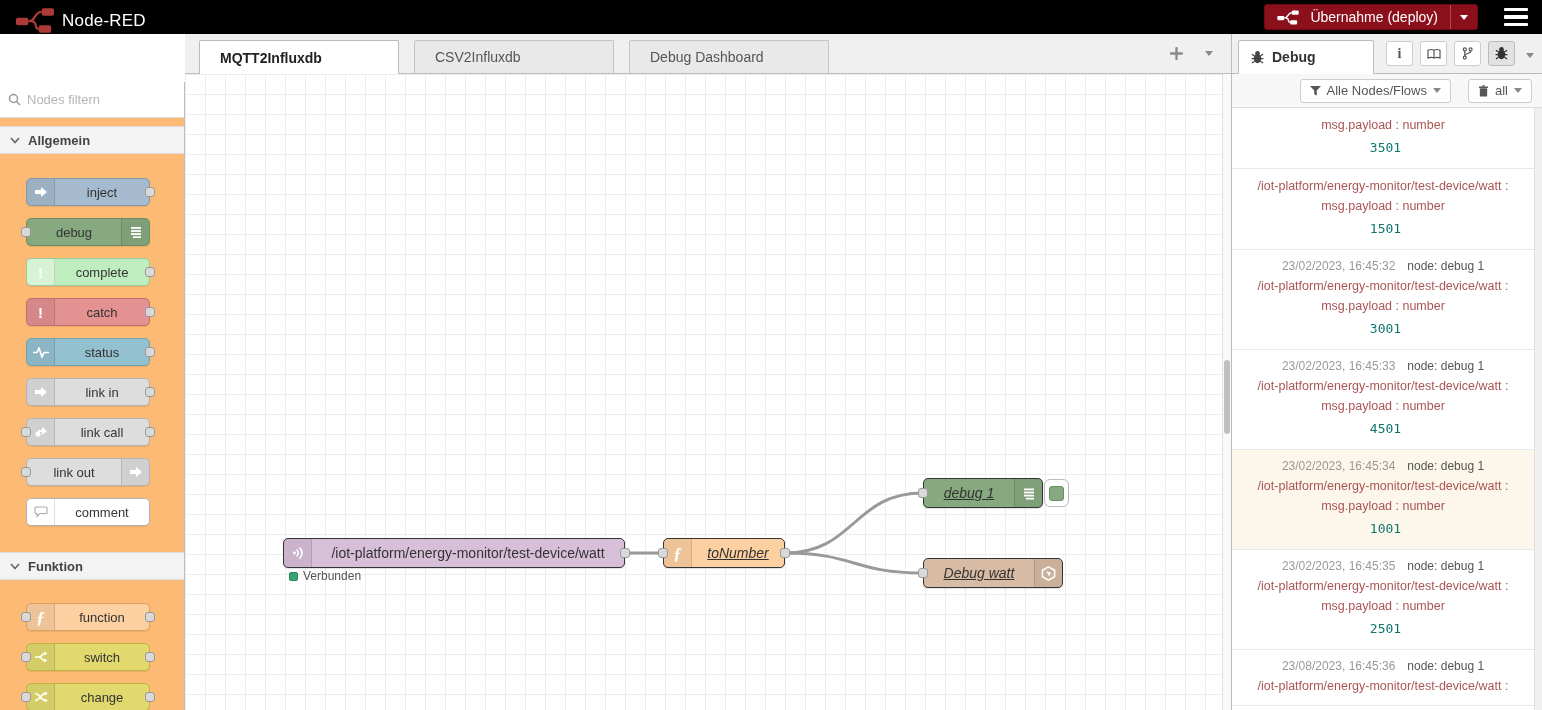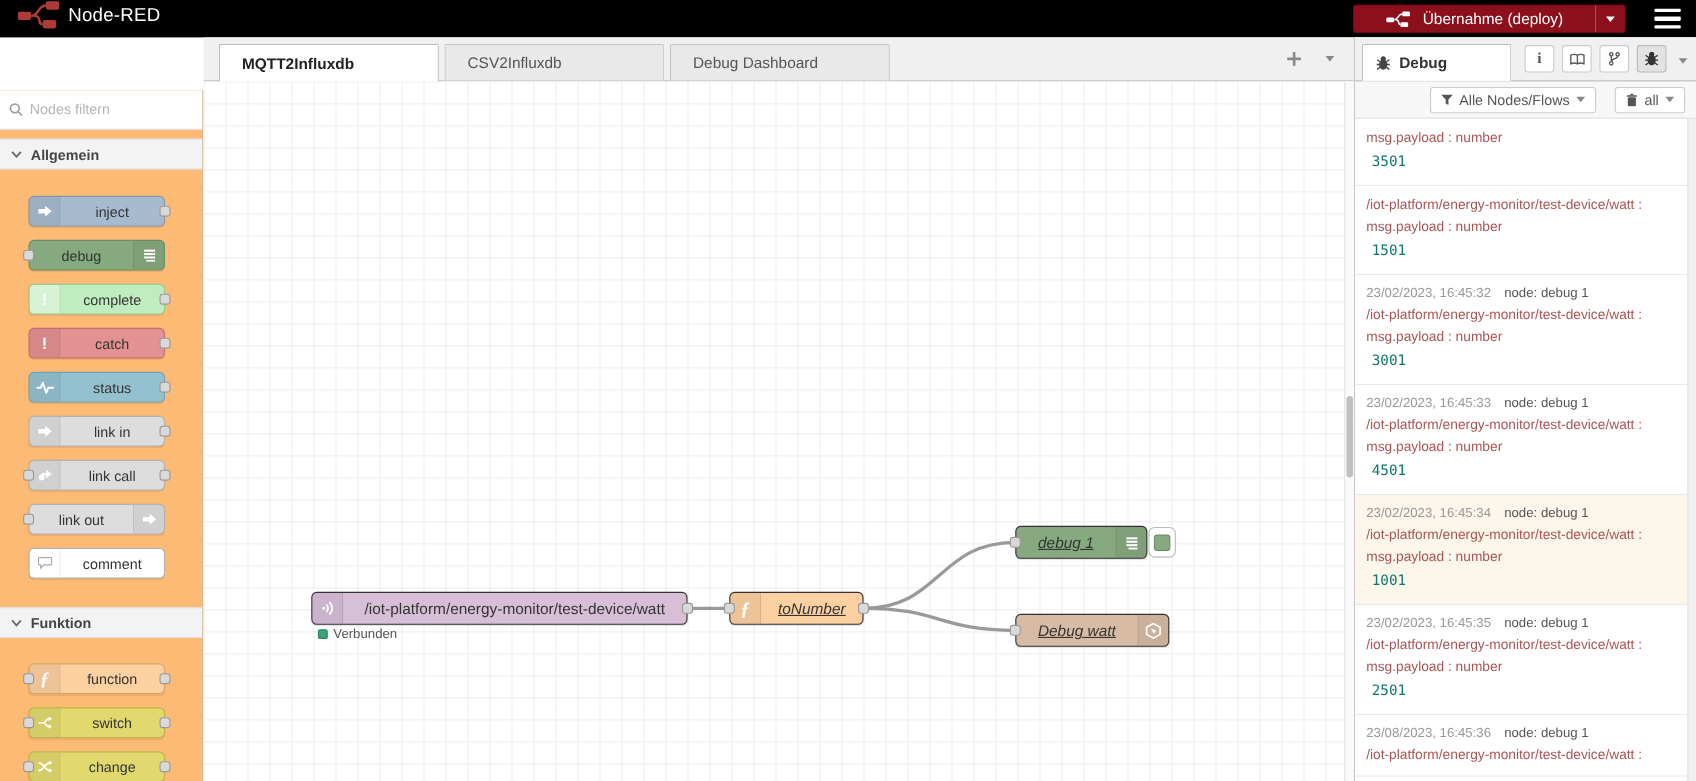--- a/index.html
+++ b/index.html
@@ -1,28 +1,28 @@
 <!DOCTYPE html>
 <html><head>
 <meta charset="utf-8">
 <style>
   * { margin:0; padding:0; box-sizing:border-box; }
   html,body { width:1542px; height:710px; overflow:hidden; background:#fff;
     font-family:"Liberation Sans", sans-serif; font-size:13px; color:#333; }
 
   
   .header { position:absolute; left:0; top:0; right:0; height:34px; background:#000;
-    display:flex; align-items:flex-start; padding-left:16px; }
+    display:flex; align-items:flex-end; padding-left:16px; }
   .logo { display:flex; align-items:center; gap:8px; }
   .logo svg { display:block; }
   .app-title { color:#fff; font-size:17px; letter-spacing:0.2px; }
   .header-right { position:absolute; right:14px; top:0; height:34px; display:flex; align-items:center; gap:26px; }
   .deploy-btn { height:26px; background:#8C101C; border:1px solid #6d0a14; border-radius:3px;
     color:#fff; display:flex; align-items:center; cursor:pointer; }
-  .deploy-main { display:flex; align-items:center; gap:11px; padding:0 29px; font-size:14px; }
+  .deploy-main { display:flex; align-items:center; gap:11px; padding:0 12px; font-size:14px; }
   .deploy-caret { height:100%; display:flex; align-items:center; padding:0 9px;
     border-left:1px solid rgba(255,255,255,0.25); }
   .caret-down { width:0; height:0; border-left:4px solid transparent; border-right:4px solid transparent;
     border-top:5px solid currentColor; display:inline-block; }
   .menu-btn { display:flex; flex-direction:column; gap:4px; cursor:pointer; }
   .menu-btn span { width:24px; height:3.5px; background:#fff; border-radius:1px; }
 
   
   .main { position:absolute; top:34px; left:0; right:0; bottom:0; display:flex; }
   .palette { width:185px; border-right:1px solid #bbb; background:#fdba74; overflow:hidden;margin-top:48px; }
@@ -59,21 +59,21 @@
   .n-status{background:#94c1d0;border-color:#6fa4b7}
   .n-link{background:#dddddd;border-color:#b3b3b3}
   .n-comment{background:#ffffff;border-color:#b3b3b3}
   .n-function{background:#fdd0a2;border-color:#d9a566}
   .n-yellow{background:#e2d96e;border-color:#bfb441}
   .n-mqtt{background:#d8bfd8;border-color:#a98ba9}
   .n-influx{background:#d7bba4;border-color:#b2917a}
 
   
   .tabbar { height:40px; background:#f0f0f0; border-bottom:1px solid #bbb; position:relative;
-    display:flex; align-items:flex-end; padding-left:14px; }
+    display:flex; align-items:flex-end; padding-left:14px;gap:10px; }
   .ftab { width:200px; height:33px; margin-right:5px; display:flex; align-items:center; padding-left:20px;
     font-size:14px; color:#555; background:#e9e9e9; border:1px solid #c4c4c4; border-bottom:none;
     border-radius:2px 2px 0 0; cursor:pointer; position:relative; }
   .ftab.active { background:#fff; color:#222; font-weight:bold; border-color:#bbb; margin-bottom:-1px; height:34px; z-index:2; }
   .tabbar-actions { position:absolute; right:18px; top:0; height:100%; display:flex; align-items:center; gap:22px; color:#888; }
   .tb-btn { cursor:pointer; display:flex; align-items:center; }
 
   
   .canvas { position:relative; flex:1; background:#fff; overflow:hidden;
     background-image:linear-gradient(#ededed 1px, transparent 1px), linear-gradient(90deg,#ededed 1px, transparent 1px);
@@ -105,21 +105,21 @@
   .sb-caret { color:#888; margin-left:4px; cursor:pointer; }
 
   .filter-row { height:34px; background:#f7f7f7; border-bottom:1px solid #ddd;
     display:flex; align-items:center; justify-content:flex-end; gap:17px; padding-right:10px; }
   .pill-btn { height:24px; background:#fff; border:1px solid #ccc; border-radius:3px; color:#555;
     display:flex; align-items:center; gap:6px; padding:0 9px; font-size:13px; cursor:pointer; }
 
   .messages { flex:1; position:relative; overflow:hidden; background:#fff; }
   .msg-scroll { position:absolute; right:0; top:0; bottom:0; width:8px; background:#f0f0f0; border-left:1px solid #e0e0e0; }
   .msg-list { position:absolute; left:0; right:8px; top:0; }
-  .dmsg { padding:7px 10px 9px 10px; border-bottom:1px solid #e8e8e8; cursor:pointer; }
+  .dmsg { padding:7px 10px 9px 10px; border-bottom:1px solid #e8e8e8; cursor:pointer;text-align:center; }
   .dmsg.hl { background:#fcf7ea; }
   .dmeta { font-size:12px; color:#999; line-height:19px; }
   .dmeta .dnode { color:#555; margin-left:12px; }
   .dtopic, .dprop { font-size:12.5px; color:#aa5555; line-height:20px; }
   .dval { font-family:"DejaVu Sans Mono",monospace; font-size:13px; color:#0f766e; line-height:22px; padding-left:5px; margin-top:2px; }
 </style>
 </head>
 <body>
 
 <div class="header">

